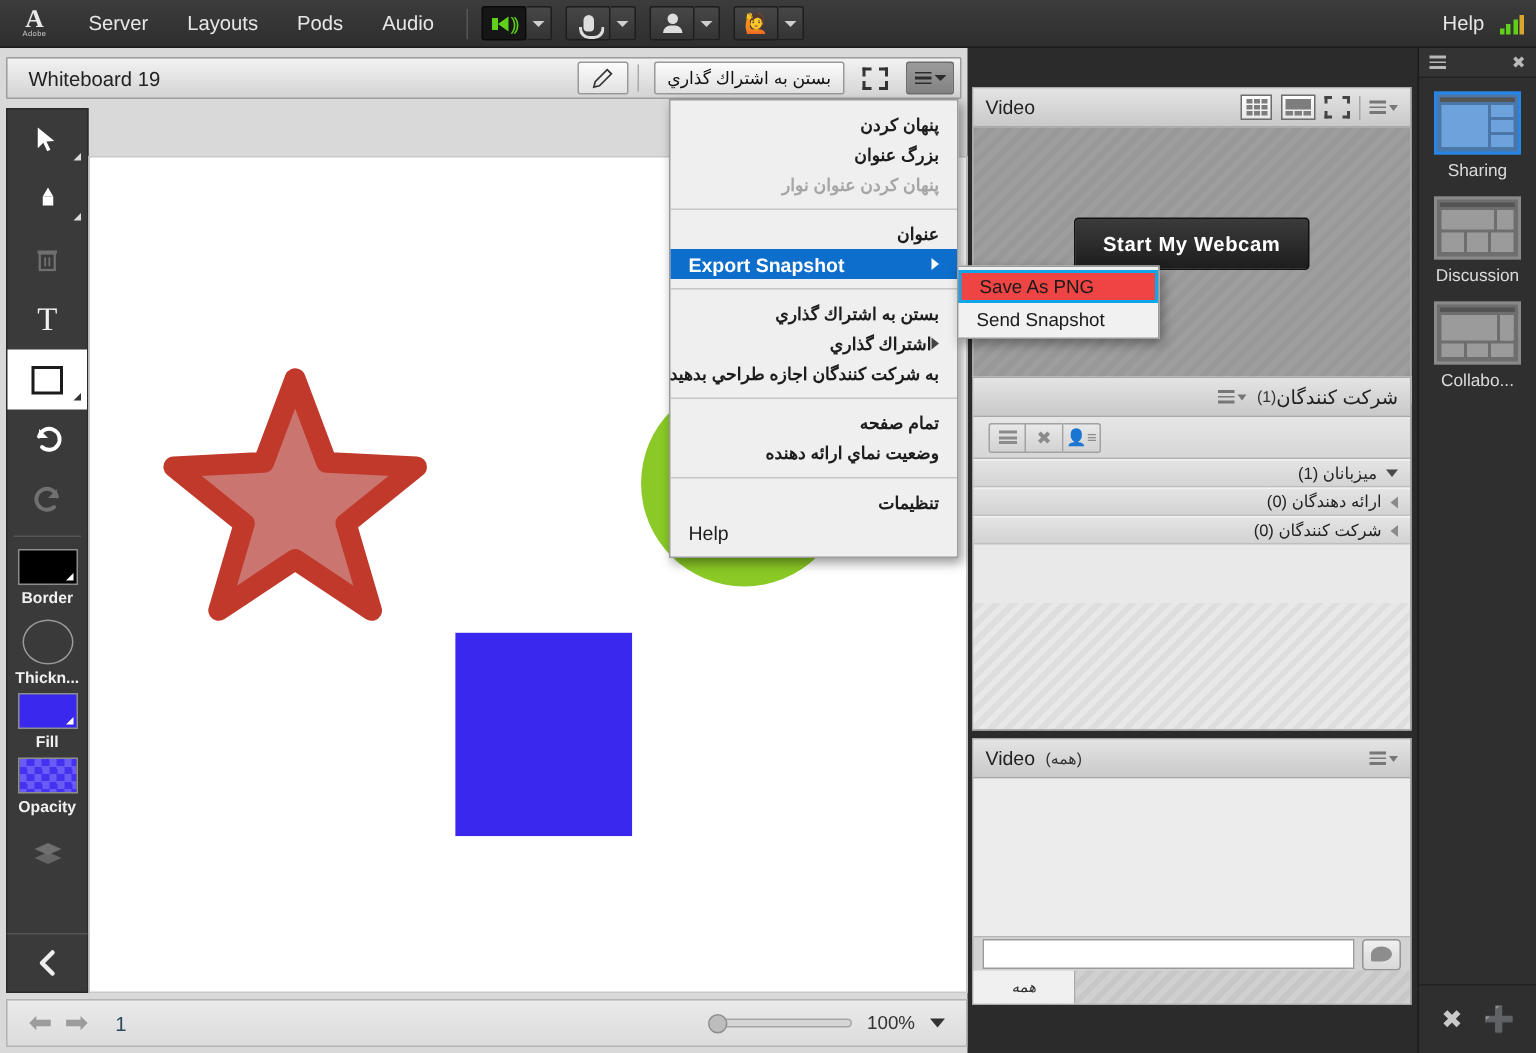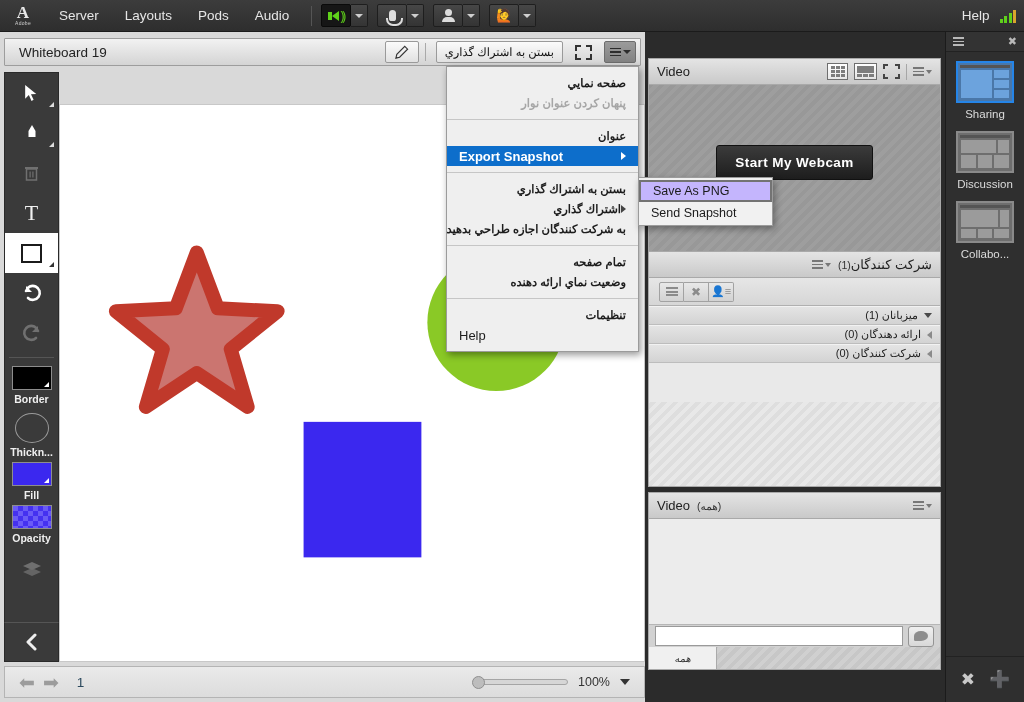--- a/index.html
+++ b/index.html
@@ -173,21 +173,21 @@
   .mrow.hl .sub-arrow{border-left-color:#fff;}
   .mrow.subparent{ justify-content:flex-start; }
   .mrow.subparent .sub-arrow{ margin-right:auto; margin-left:0;}
   .msep { height:1px; background:#c6c6c6; margin:6px 0; }
   #submenu {
     position:absolute; left:638px; top:177px; width:135px;
     background:#f1f1f1; border:1px solid #9b9b9b;
     box-shadow:2px 3px 7px rgba(0,0,0,.35); z-index:61; padding:2px 0;
   }
   .subrow{height:21px;display:flex;align-items:center;padding:0 12px;font-size:12.5px;color:#1a1a1a;}
-  .subrow.sel{border:2px solid #737373; height:22px; background:#c4b5fd;}
+  .subrow.sel{border:2px solid #0ea5e9; height:22px; background:#ef4444;}
 
   
   .pod { position:absolute; background:#d2d2d2; border:1px solid #a9a9a9; }
   .pod-head {
     height:26px; background:linear-gradient(#e4e4e4,#c9c9c9);
     border-bottom:1px solid #a9a9a9; display:flex; align-items:center; padding:0 8px;
   }
   .pod-title{ font-size:13px; color:#222; }
   .pod-sub{ font-size:10.5px; color:#333; margin-left:7px; }
   .pod-menu{ margin-left:auto; display:flex; align-items:center; gap:2px;}
@@ -513,21 +513,22 @@
         <div class="zslider">
             <div class="zknob"></div>
           </div>
         <span class="zoom-val">100%</span>
         <span class="zcaret"></span>
       </div>
     </div>
   </div>
 
   <div id="wbmenu">
-    <div class="mrow">صفحه نمايي</div>
+    <div class="mrow">پنهان كردن</div>
+    <div class="mrow">بزرگ عنوان</div>
     <div class="mrow dis">پنهان كردن عنوان نوار</div>
     <div class="msep"></div>
     <div class="mrow">عنوان</div>
     <div class="mrow hl">
       <span>Export Snapshot</span>
       <span class="sub-arrow"></span>
     </div>
     <div class="msep"></div>
     <div class="mrow">بستن به اشتراك گذاري</div>
     <div class="mrow subparent">

